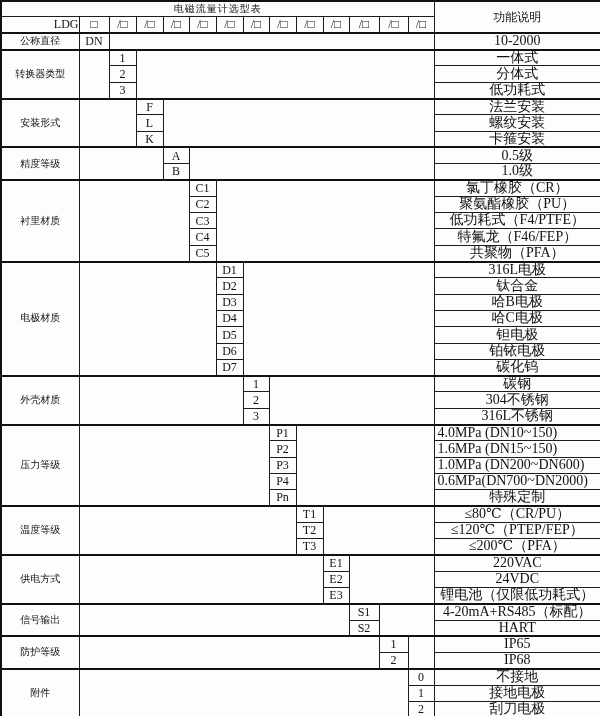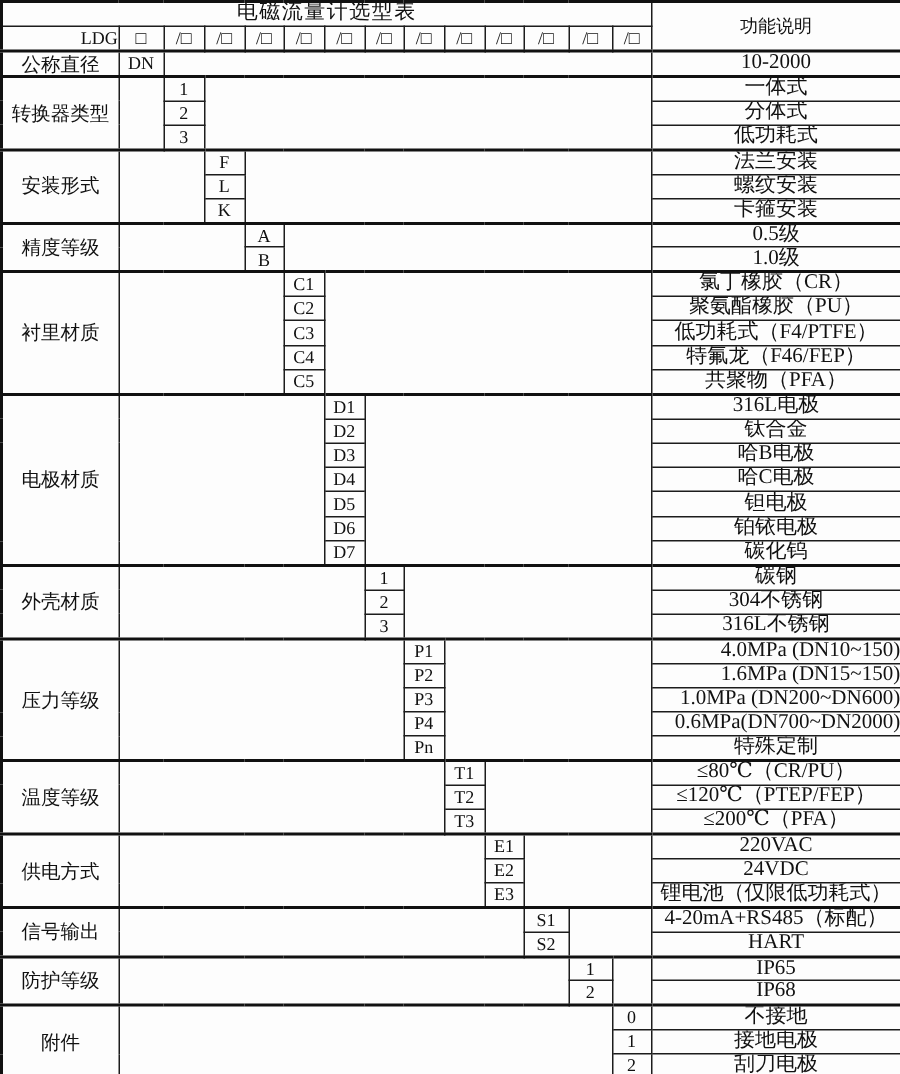--- a/index.html
+++ b/index.html
@@ -6,28 +6,28 @@
   body{font-family:"Liberation Serif","DejaVu Serif",serif;color:#111;}
   #wrap{width:600px;height:716px;background:#fdfdfd;overflow:hidden;}
   table{border-collapse:collapse;table-layout:fixed;width:600px;}
   td{border:1px solid #1c1c1c;padding:0;font-size:13px;text-align:center;
      vertical-align:middle;overflow:hidden;white-space:nowrap;line-height:1.05;}
   tr{height:16.3px;}
   tr.title-row{height:15px;}
   tr.ldg-row{height:17px;}
   tr.sec td{border-top:2px solid #111;}
   table{border:2px solid #111;}
-  .title{font-size:14px;letter-spacing:1px;}
+  .title{font-size:10px;letter-spacing:1px;}
   .fn{font-size:12px;}
   .ldg{text-align:right;padding-left:4px;font-size:12px;}
-  .cat{font-size:13px;}
+  .cat{font-size:10px;}
   .c{font-size:12px;}
   .box{font-size:12px;}
   .d{font-size:14px;}
-  .d.left{text-align:right;padding-left:3px;}
+  .d.left{text-align:left;padding-left:3px;}
   .e{border-top:inherit;}
 </style>
 </head>
 <body>
 
 <div id="wrap">
 <table>
 <colgroup>
   <col style="width:78px">
         <col style="width:30px">

